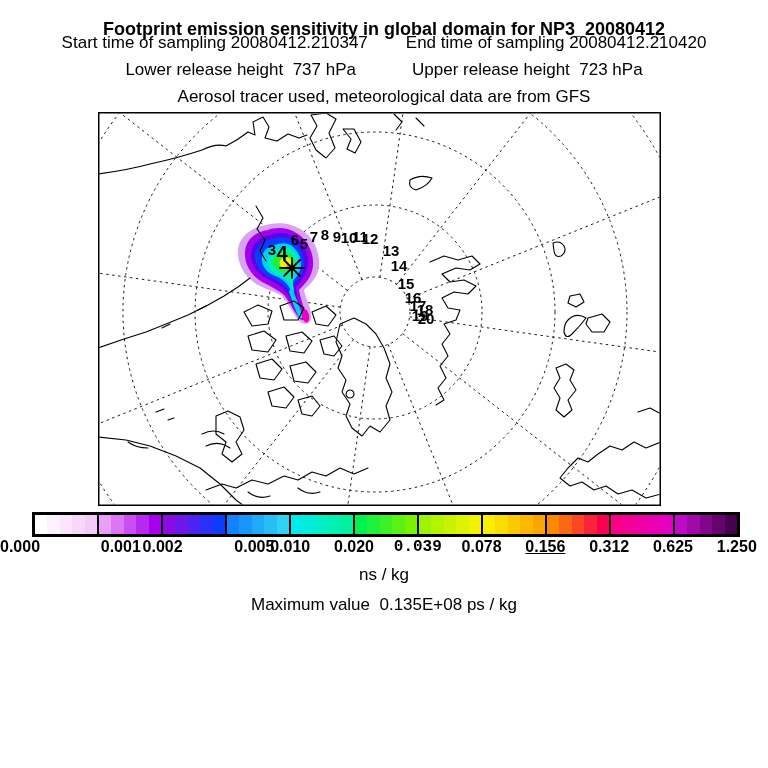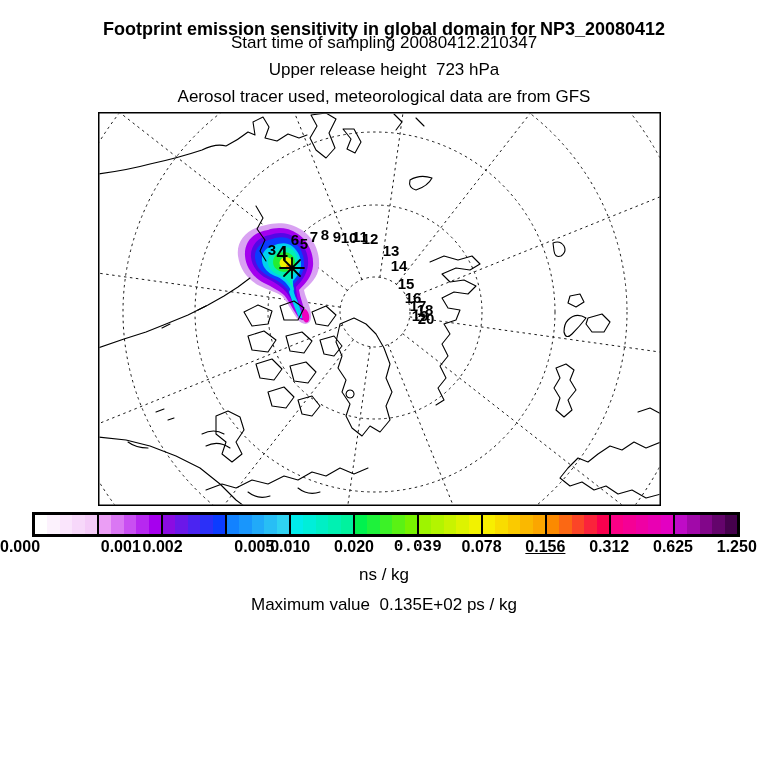--- a/index.html
+++ b/index.html
@@ -22,22 +22,24 @@
   .maxv{top:596px;font-size:17px;}
 </style>
 </head>
 <body>
 
 <div class="page">
 
   <div class="hline t1">Footprint emission sensitivity in global domain for NP3_20080412</div>
   <div class="hline t2">
     <span>Start time of sampling 20080412.210347</span>
+    <span>End time of sampling 20080412.210420</span>
   </div>
   <div class="hline t3">
+    <span>Lower release height  737 hPa</span>
     <span>Upper release height  723 hPa</span>
   </div>
   <div class="hline t4">Aerosol tracer used, meteorological data are from GFS</div>
 
   <svg id="map" width="563" height="394" viewBox="0 0 563 394">
     <defs>
       <clipPath id="mapclip">
           <rect x="1.5" y="1.5" width="560" height="391"></rect>
         </clipPath>
     </defs>
@@ -161,14 +163,14 @@
       <span class="cbtick" style="left: 354px; transform: translateX(-50%);">0.020</span>
       <span class="cbtick" style="left: 417.8px; transform: translateX(-50%); font-family: Liberation Mono, monospace;">0.039</span>
       <span class="cbtick" style="left: 481.6px; transform: translateX(-50%);">0.078</span>
       <span class="cbtick" style="left: 545.4px; transform: translateX(-50%); text-decoration: underline;">0.156</span>
       <span class="cbtick" style="left: 609.2px; transform: translateX(-50%);">0.312</span>
       <span class="cbtick" style="left: 673px; transform: translateX(-50%);">0.625</span>
       <span class="cbtick" style="left: 736.8px; transform: translateX(-50%);">1.250</span>
     </div>
 
   <div class="hline units">ns / kg</div>
-  <div class="hline maxv">Maximum value  0.135E+02 ps / kg</div>
+  <div class="hline maxv">Maximum value  0.135E+08 ps / kg</div>
 </div>
 
 </body></html>

